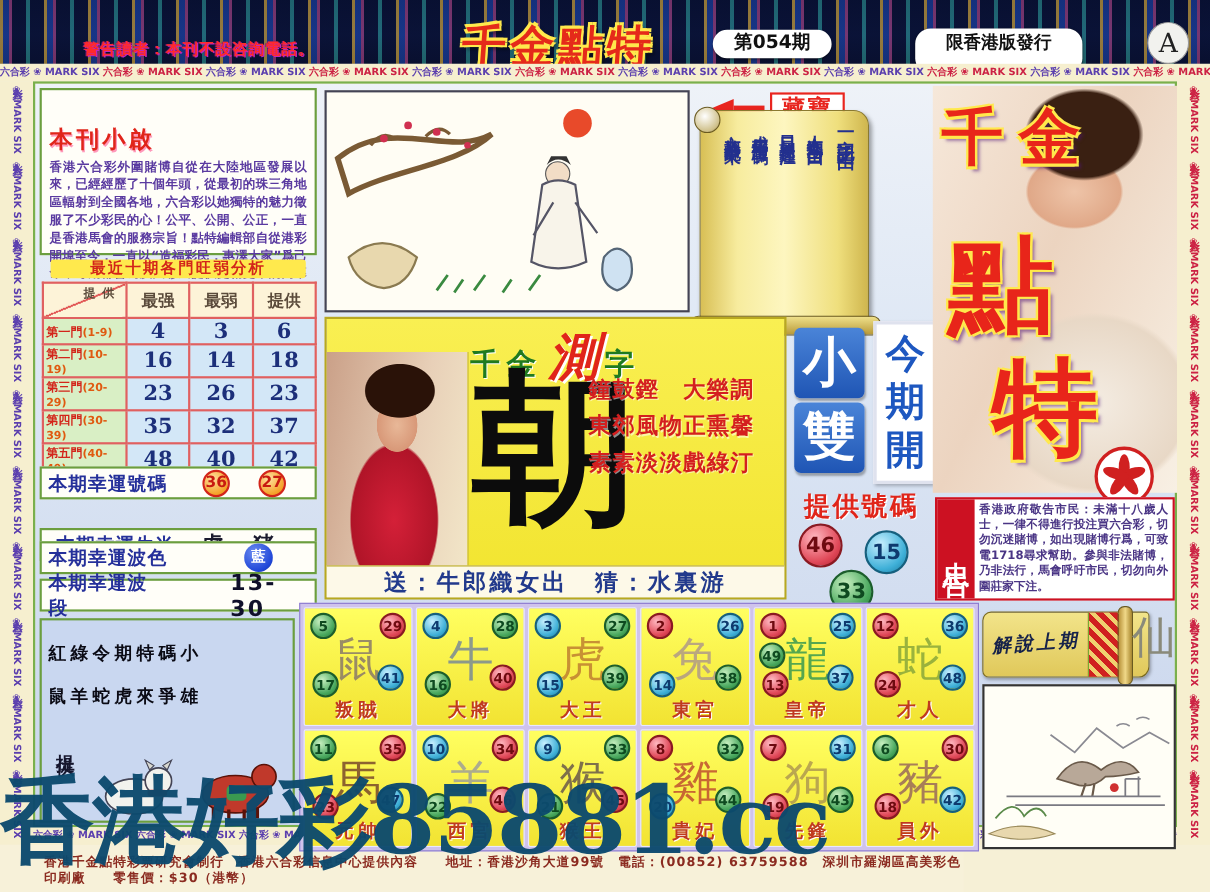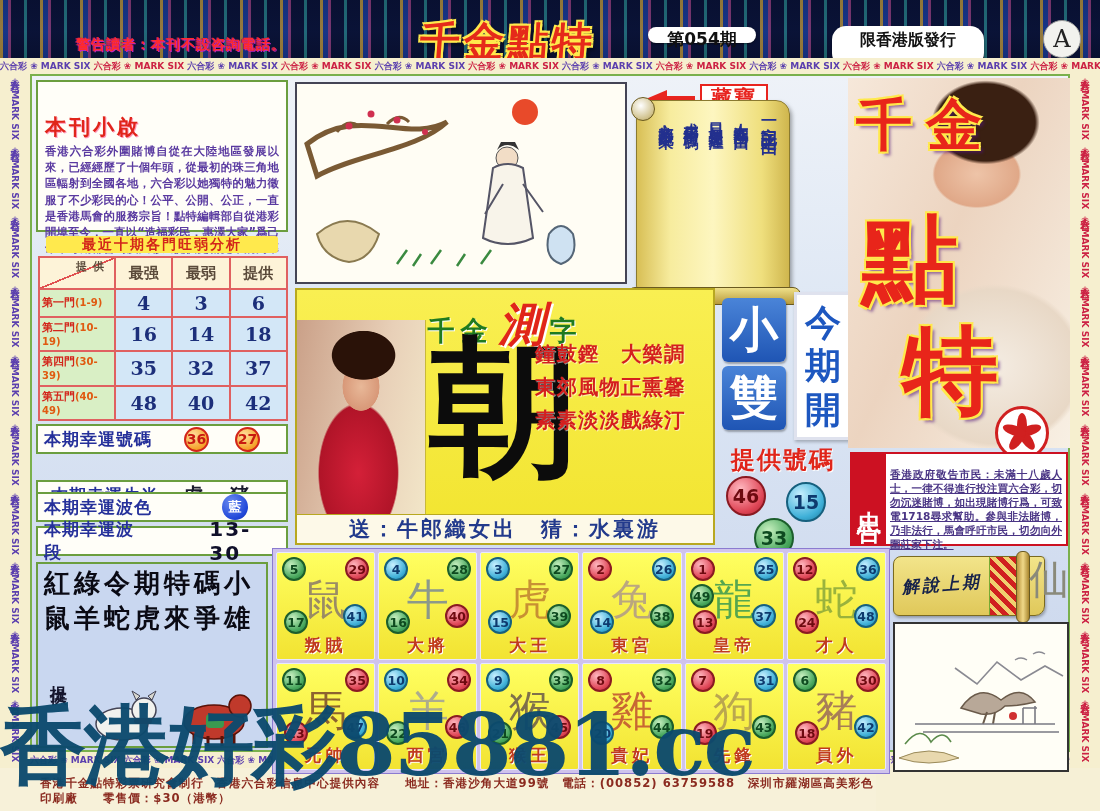--- a/index.html
+++ b/index.html
@@ -12,21 +12,21 @@
     background:
       repeating-linear-gradient(90deg, rgba(255,200,60,.55) 0 3px, rgba(30,80,200,.5) 3px 8px, rgba(240,90,170,.45) 8px 11px, rgba(8,16,50,.7) 11px 24px, rgba(60,220,200,.4) 24px 27px, rgba(8,16,50,.75) 27px 40px),
       linear-gradient(#0a1030 0%,#101a45 55%,#0b0f28 100%);}
   #warning{left:76px;top:36px;color:#ff2a2a;font-size:14px;font-weight:bold;letter-spacing:1px;
     text-shadow:1px 1px 0 #c026c0,-1px 0 0 #7a1a7a;}
   #masthead{left:420px;top:14px;font-size:40px;font-weight:900;color:#e52a1a;letter-spacing:4px;
     font-family:"DejaVu Serif","Liberation Serif",serif;transform:skewX(-4deg);
     text-shadow:0 0 3px #ffe94d,2px 2px 0 #ffe94d,-2px -2px 0 #ffe94d,2px -2px 0 #ffe94d,-2px 2px 0 #ffe94d,4px 4px 4px rgba(0,0,0,.6);}
   .pill{background:#fff;border-radius:14px;text-align:center;color:#111;font-weight:bold;
     box-shadow:0 1px 2px rgba(0,0,0,.5);}
-  #issue{left:648px;top:27px;width:108px;height:16px;line-height:25px;font-size:17px;}
+  #issue{left:648px;top:27px;width:108px;height:26px;line-height:25px;font-size:17px;}
   #edition{left:832px;top:26px;width:152px;height:41px;line-height:27px;font-size:16px;
     font-family:Liberation Sans, sans-serif;}
   #grade{left:1043px;top:20px;width:36px;height:36px;border-radius:50%;background:#f2f2ee;
     border:1px solid #999;text-align:center;line-height:36px;font-size:24px;color:#222;
     font-family:"DejaVu Serif","Liberation Serif",serif;}
 
   
   .markband{overflow:hidden;background:#f6efcf;font-size:9px;font-weight:bold;white-space:nowrap;}
   .markband span.u1{color:#5b3fae;} .markband span.u2{color:#cc2244;}
   #band-top{left:0;top:58px;width:1100px;height:16px;line-height:16px;}
@@ -70,22 +70,22 @@
     font-family:"DejaVu Serif","Liberation Serif",serif;}
   #blue-ball{width:26px;height:26px;border-radius:50%;background:radial-gradient(circle at 35% 30%,#6a8af0,#1f46d8 70%,#102a90);
     color:#fff;font-size:13px;font-weight:bold;text-align:center;line-height:26px;margin-left:62px;}
   #lucky-range-val{color:#10102a;font-size:20px;font-weight:900;margin-left:30px;letter-spacing:2px;}
 
   
   #poembox{left:36px;top:562px;width:232px;height:186px;background:#c9d7f0;border:2px solid #6b9e3f;
     box-sizing:border-box;padding:2px 6px;}
   #poembox .t{text-align:center;font-size:23px;font-weight:900;color:#16162e;letter-spacing:2px;
     text-shadow:2px 2px 0 #9aa6c0;}
-  #poembox .l{font-family:"DejaVu Serif","Liberation Serif",serif;font-size:26px;font-weight:900;
-    color:#0a0a14;letter-spacing:4px;margin-top:0;white-space:nowrap;}
+  #poembox .l{font-family:"DejaVu Serif","Liberation Serif",serif;font-size:16px;font-weight:900;
+    color:#0a0a14;letter-spacing:4px;margin-top:18px;white-space:nowrap;}
   #poembox .prov{position:absolute;left:10px;top:108px;writing-mode:vertical-rl;font-size:17px;
     font-weight:900;color:#16162e;letter-spacing:4px;}
 
   
   #painting{left:295px;top:82px;width:332px;height:202px;background:#fffdf4;border:2px solid #445;box-sizing:border-box;}
 
   
   #tarrow{left:630px;top:90px;width:0;height:0;border:11px solid transparent;border-right:26px solid #e8251f;}
   #tarrow-bar{left:667px;top:96px;width:28px;height:11px;background:#e8251f;}
   #treasure-label{left:700px;top:84px;width:64px;height:24px;line-height:24px;background:#fff;
@@ -152,21 +152,21 @@
   #side-l1{left:856px;top:88px;font-size:56px;letter-spacing:14px;}
   #side-l2{left:862px;top:196px;font-size:96px;}
   #side-l3{left:902px;top:308px;font-size:96px;}
   #emblem{left:995px;top:406px;width:54px;height:54px;border-radius:50%;background:#fff;
     border:3px solid #d02020;box-sizing:border-box;}
 
   #advice{left:850px;top:452px;width:218px;height:94px;background:#fff;border:2px solid #cc1122;
     box-sizing:border-box;display:flex;}
   #advice .lab{width:34px;background:#cc1122;color:#fff;writing-mode:vertical-rl;text-align:center;
     font-size:24px;font-weight:900;letter-spacing:8px;line-height:34px;}
-  #advice .body{flex:1;padding:14px 4px;color:#4a3585;font-size:10.6px;font-weight:bold;line-height:1.32;text-align:justify;text-decoration:underline;}
+  #advice .body{flex:1;padding:3px 4px;color:#4a3585;font-size:10.6px;font-weight:bold;line-height:1.32;text-align:justify;}
 
   
   #grid{left:272px;top:548px;width:618px;height:226px;background:#cfc3ec;border:1px solid #8b7bd0;
     box-sizing:border-box;display:grid;grid-template-columns:repeat(6,1fr);grid-template-rows:1fr 1fr;
     gap:3px;padding:3px;z-index:5;}
   .cell{position:relative;background:linear-gradient(#ffff60,#f2e332);border:1px solid #e8e8ff;border-radius:2px;}
   .cell .animal{position:absolute;left:0;right:0;top:26px;text-align:center;font-size:42px;line-height:1;
     font-family:"DejaVu Serif","Liberation Serif",serif;opacity:.85;}
   .cell .lab{position:absolute;left:0;right:0;bottom:2px;text-align:center;color:#c03a1f;font-size:17px;
     font-weight:900;letter-spacing:4px;text-shadow:1px 1px 0 #fff;margin-top:48px;}
@@ -238,20 +238,26 @@
           <td class="v">3</td>
           <td class="v">6</td>
         </tr>
         <tr>
           <td class="door">第二門<em>(10-19)</em></td>
           <td class="v">16</td>
           <td class="v">14</td>
           <td class="v">18</td>
         </tr>
         <tr>
+          <td class="door">第三門<em>(20-29)</em></td>
+          <td class="v">23</td>
+          <td class="v">26</td>
+          <td class="v">23</td>
+        </tr>
+        <tr>
           <td class="door">第四門<em>(30-39)</em></td>
           <td class="v">35</td>
           <td class="v">32</td>
           <td class="v">37</td>
         </tr>
         <tr>
           <td class="door">第五門<em>(40-49)</em></td>
           <td class="v">48</td>
           <td class="v">40</td>
           <td class="v">42</td>

